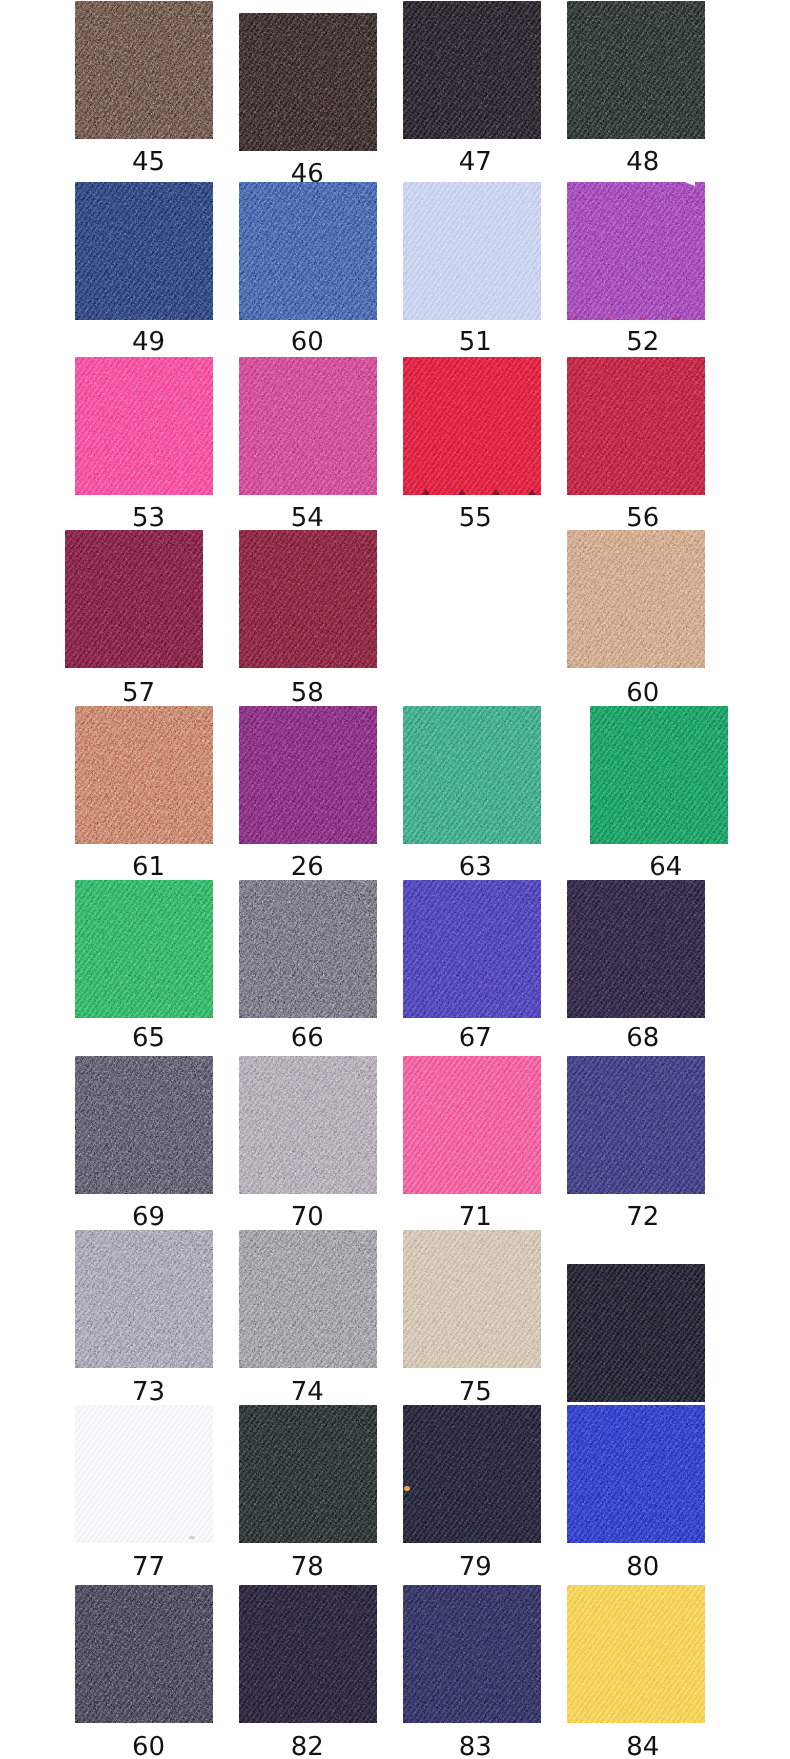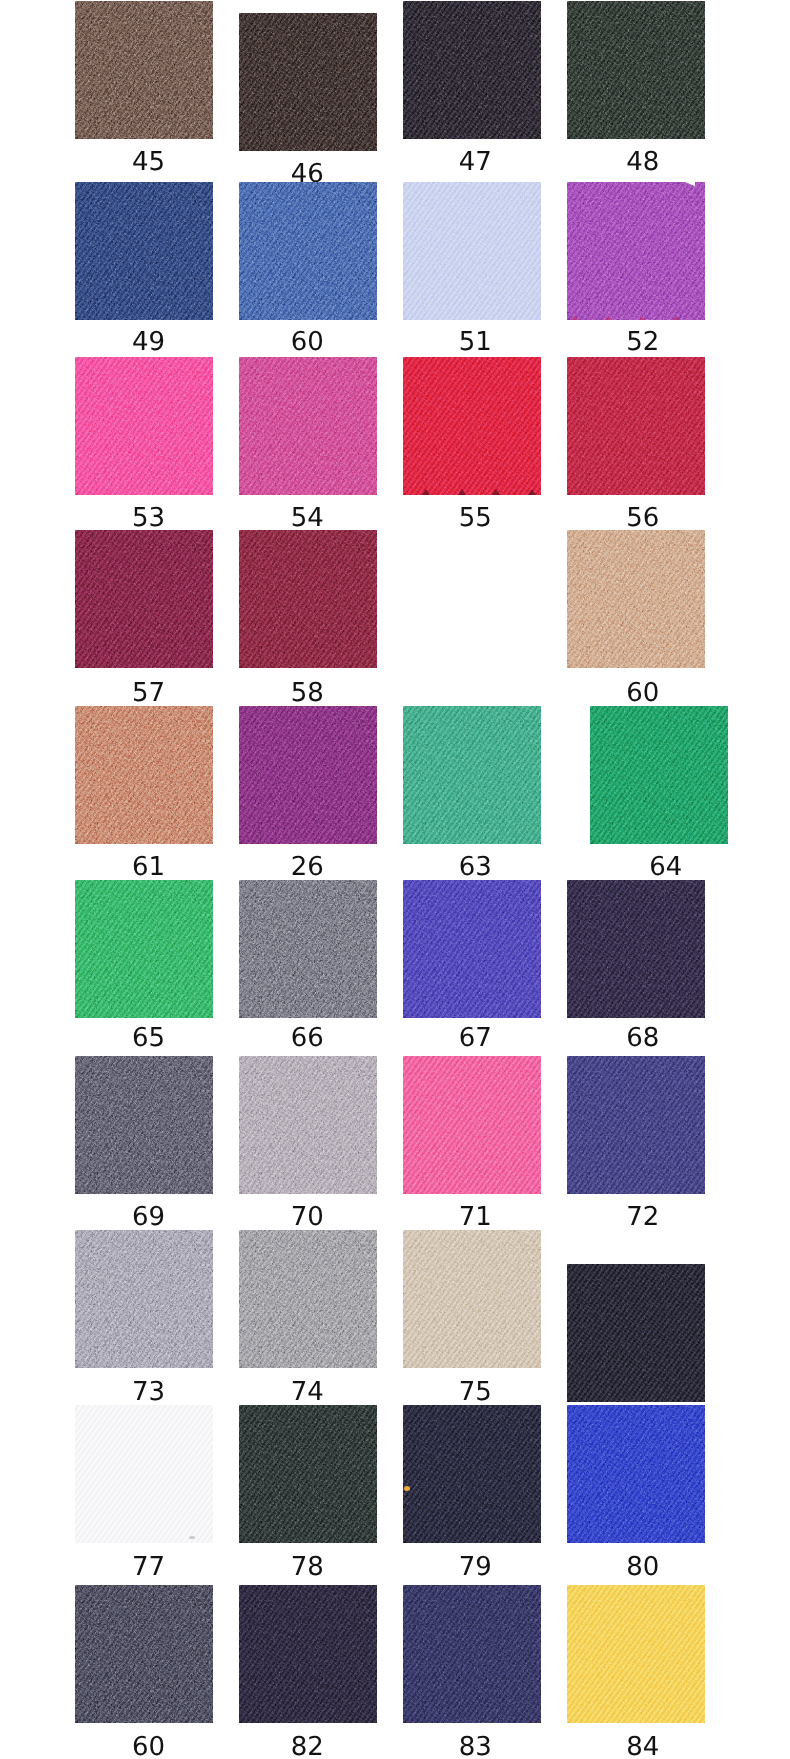--- a/index.html
+++ b/index.html
@@ -290,21 +290,21 @@
           <rect width="200" height="200" filter="url(#fabric-fibre)"></rect>
         </svg>
         <svg class="layer" width="200" height="200" style="mix-blend-mode:soft-light;opacity:0.634">
           <rect width="200" height="200" filter="url(#fabric-grain)"></rect>
         </svg>
         <div class="layer" style="background: repeating-linear-gradient(126deg, rgba(255, 255, 255, 0.1) 0px, rgba(255, 255, 255, 0.1) 0.7px, rgba(0, 0, 0, 0.067) 2.2px, rgba(0, 0, 0, 0.067) 2.9px, rgba(255, 255, 255, 0.1) 4.4px);"></div>
         <div class="layer" style="background: repeating-linear-gradient(36deg, rgba(255, 255, 255, 0.047) 0px, rgba(0, 0, 0, 0.027) 1.55px, rgba(255, 255, 255, 0.047) 3.1px);"></div>
       </div>
       <div class="swatch-label" style="transform: translate(6.8px, 0.3px) translateZ(0px);">56</div>
     </div>
-    <div class="swatch-cell" style="left: 75px; top: 530px;">
+    <div class="swatch-cell" style="left: 65px; top: 530px;">
       <div class="swatch-chip" style="background: rgb(142, 25, 68);">
         <div class="layer" style="background: rgb(142, 25, 68);"></div>
         <svg class="layer" width="200" height="200" style="mix-blend-mode:soft-light;opacity:0.285">
           <rect width="200" height="200" filter="url(#fabric-slub)"></rect>
         </svg>
         <svg class="layer" width="200" height="200" style="mix-blend-mode:soft-light;opacity:0.465">
           <rect width="200" height="200" filter="url(#fabric-fibre)"></rect>
         </svg>
         <svg class="layer" width="200" height="200" style="mix-blend-mode:soft-light;opacity:0.660">
           <rect width="200" height="200" filter="url(#fabric-grain)"></rect>

